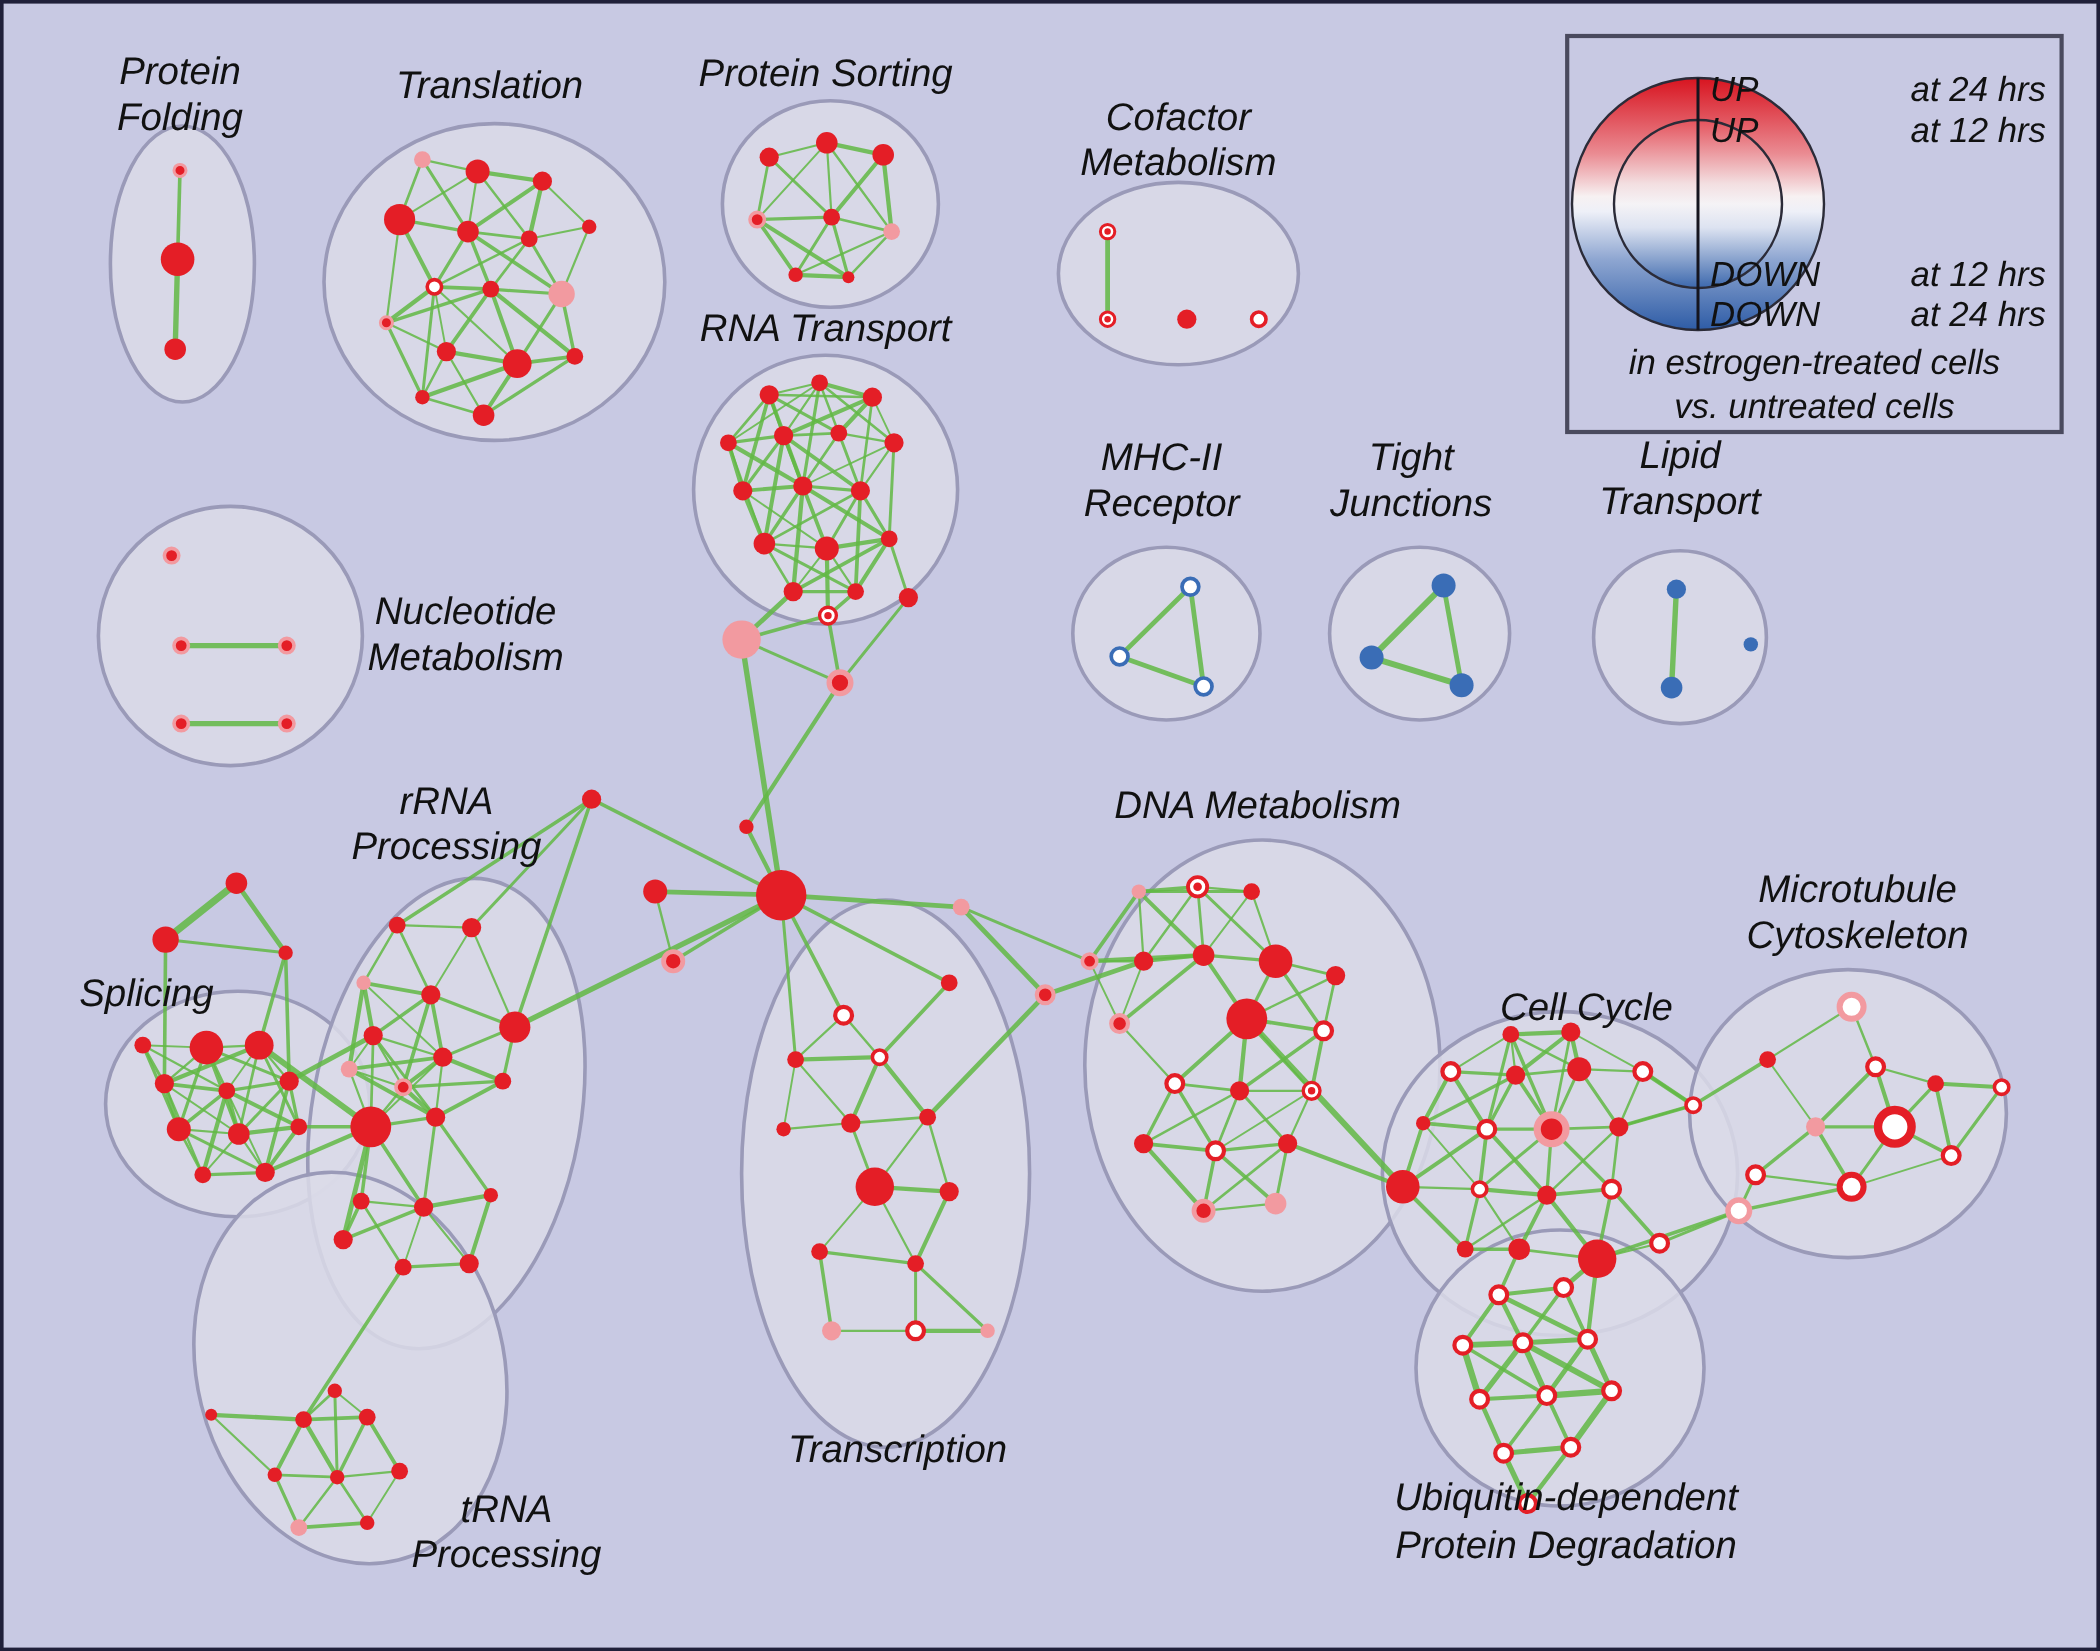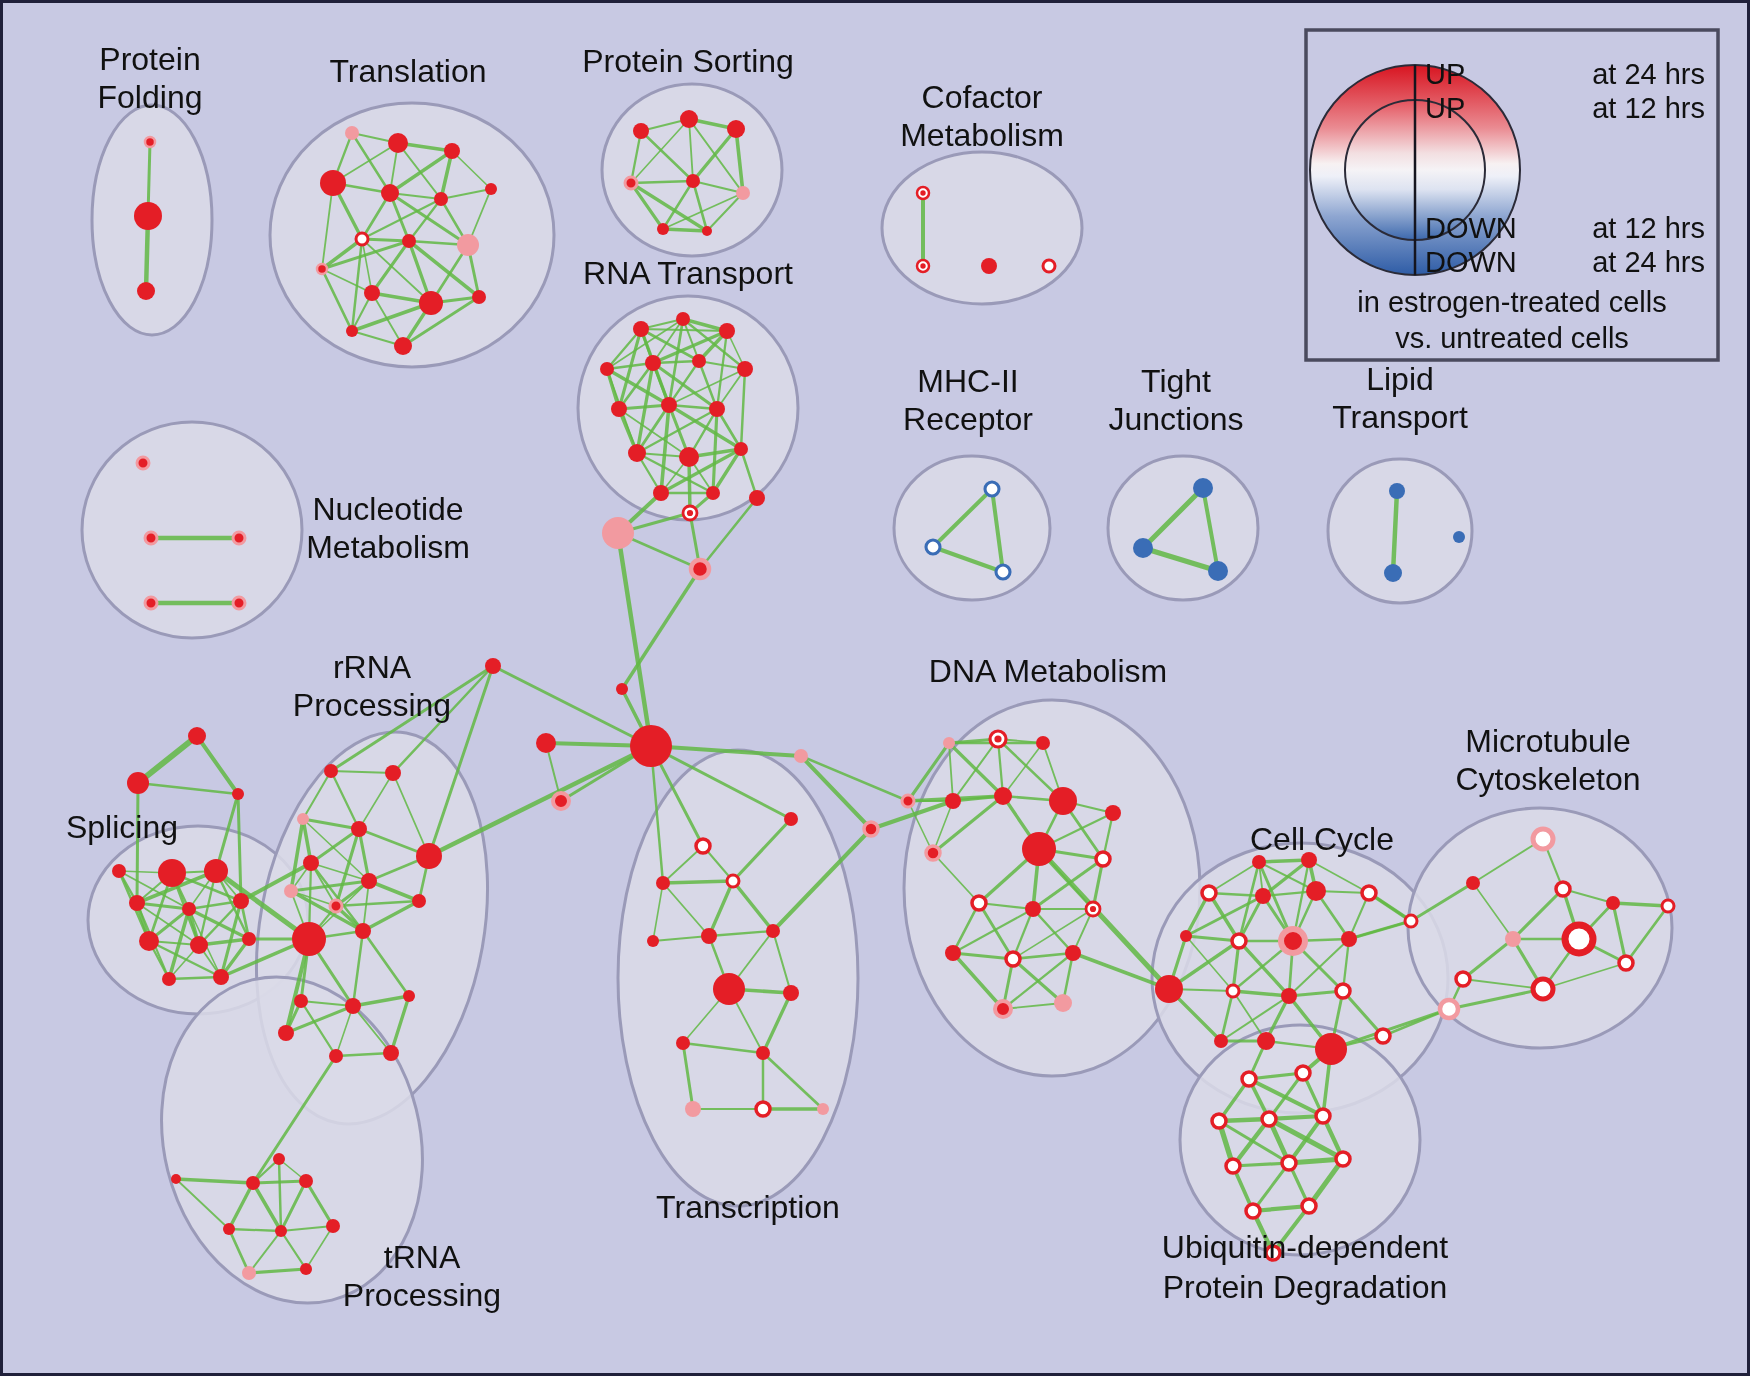--- a/index.html
+++ b/index.html
@@ -1,17 +1,17 @@
 <!DOCTYPE html>
 <html><head>
 <meta charset="utf-8">
 <title></title>
 <style>
   html,body{margin:0;padding:0;background:#c8c9e3;}
-  .stage{width:1750px;height:1376px;position:relative;}
+  .stage{width:1750px;height:1376px;position:relative;font-style:italic;}
   svg{display:block;width:1750px;height:1376px;}
   svg text{font-family:"Liberation Sans",sans-serif;fill:#111111;}
   .clabel{font-size:32px;}
   .legend-label{font-size:29px;}
   .legend-caption{font-size:29px;}
 </style>
 </head>
 <body>
 
 <div class="stage">

